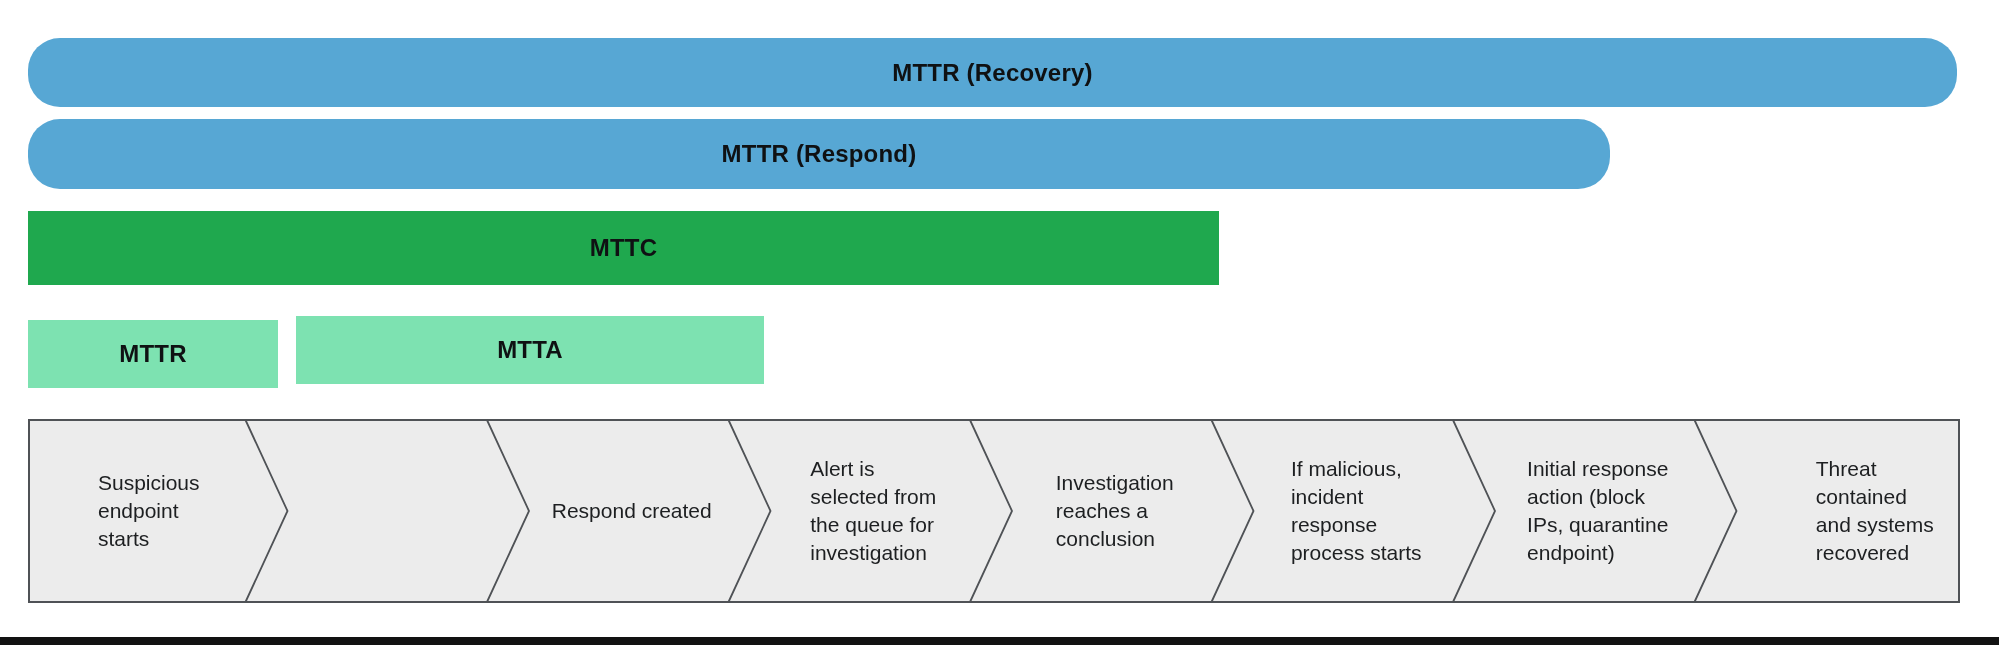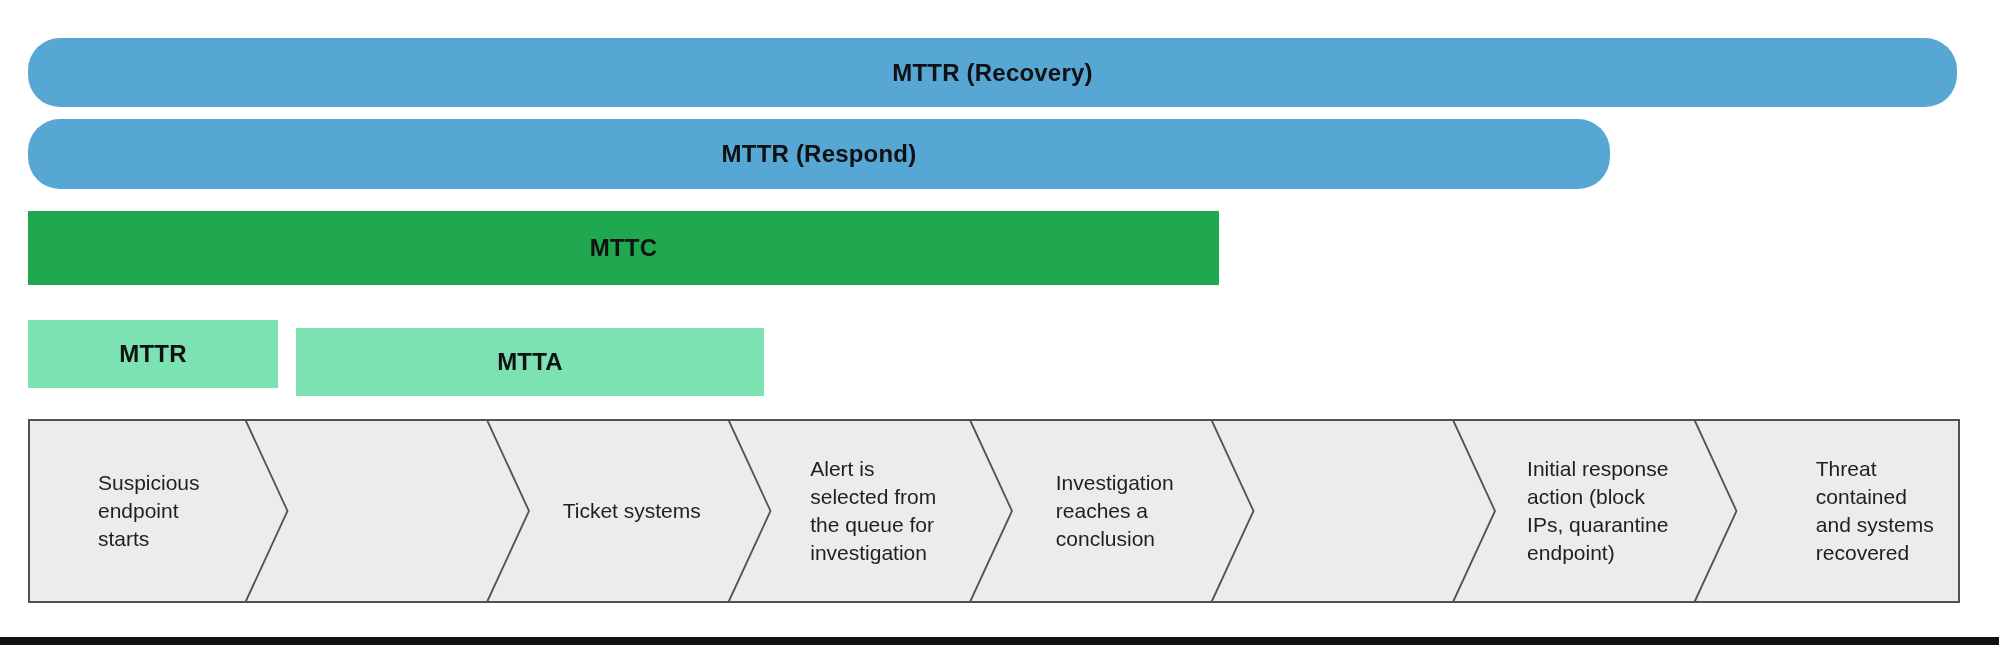--- a/index.html
+++ b/index.html
@@ -25,21 +25,21 @@
     white-space: nowrap;
   }
   .bar.blue  { background: #57a7d4; border-radius: 32px; }
   .bar.green { background: #1fa84e; }
   .bar.mint  { background: #7de2b1; }
 
   #bar-recovery { left: 28px;  top: 38px;  width: 1929px; height: 69px; }
   #bar-respond  { left: 28px;  top: 119px; width: 1582px; height: 70px; text-align: center; }
   #bar-mttc     { left: 28px;  top: 211px; width: 1191px; height: 74px; }
   #bar-mttd     { left: 28px;  top: 320px; width: 250px;  height: 68px; }
-  #bar-mtta     { left: 296px; top: 328px; width: 468px;  height: 68px; }
+  #bar-mtta     { left: 296px; top: 316px; width: 468px;  height: 68px; }
   #bar-mtti     { left: 784px; top: 320px; width: 435px;  height: 68px; }
 
   #timeline {
     position: absolute;
     left: 28px; top: 419px;
     width: 1932px; height: 184px;
   }
   .seg {
     position: absolute;
     top: 419px;
@@ -99,32 +99,38 @@
     <polyline points="1425,1 1467,92 1425,183" fill="none" stroke="#4f5256" stroke-width="1.8"></polyline>
     <polyline points="1666.5,1 1708.5,92 1666.5,183" fill="none" stroke="#4f5256" stroke-width="1.8"></polyline>
   </svg>
 
   <div class="seg" style="left:28px">
     <span class="seg-text">Suspicious
 endpoint
 starts</span>
   </div>
   <div class="seg" style="left:511px">
-    <span class="seg-text">Ticket systems</span>
+    <span class="seg-text">Respond created</span>
   </div>
   <div class="seg" style="left:752.5px">
     <span class="seg-text">Alert is
 selected from
 the queue for
 investigation</span>
   </div>
   <div class="seg" style="left:994px">
     <span class="seg-text">Investigation
 reaches a
 conclusion</span>
+  </div>
+  <div class="seg" style="left:1235.5px">
+    <span class="seg-text">If malicious,
+incident
+response
+process starts</span>
   </div>
   <div class="seg" style="left:1477px">
     <span class="seg-text">Initial response
 action (block
 IPs, quarantine
 endpoint)</span>
   </div>
   <div class="seg" style="left:1754px">
     <span class="seg-text">Threat
 contained

